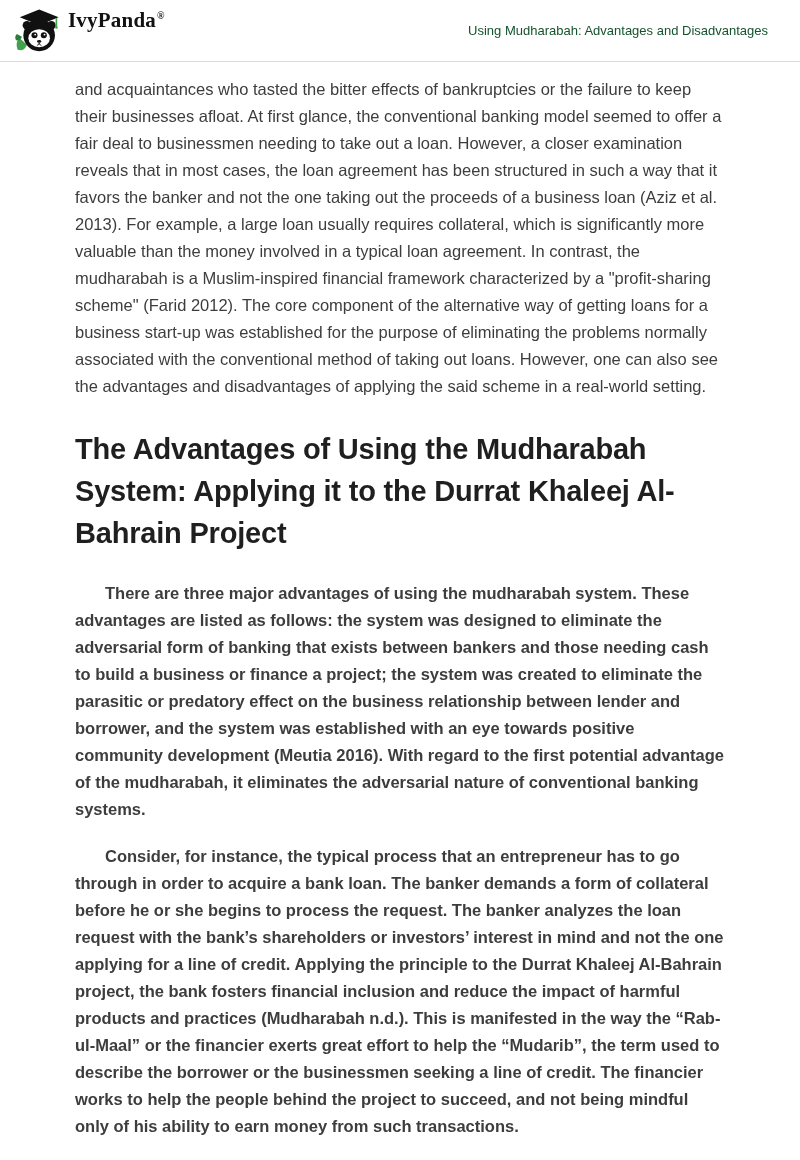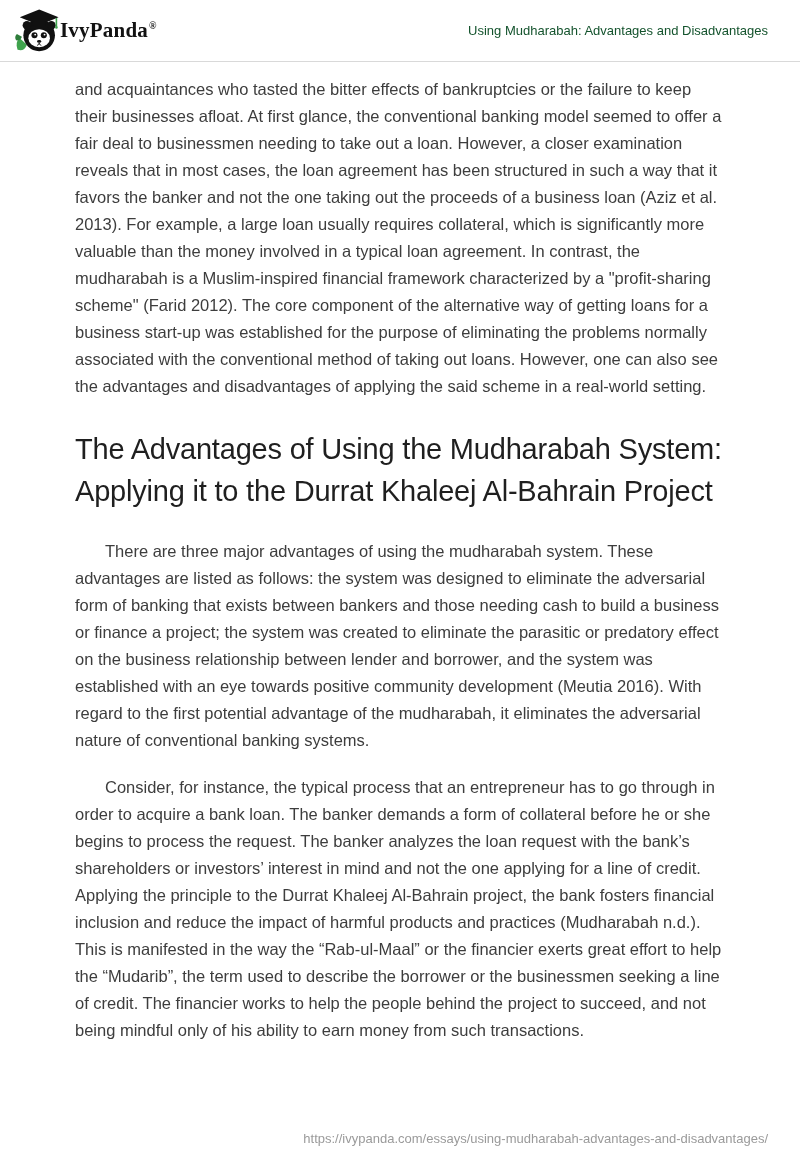--- a/index.html
+++ b/index.html
@@ -21,22 +21,21 @@
     display: flex;
     align-items: center;
     justify-content: space-between;
     height: 62px;
     padding: 0 32px 0 14px;
     border-bottom: 1px solid #d9d9d9;
     box-sizing: border-box;
   }
   .brand {
     display: flex;
-    align-items: center;
-    gap: 0;
+    gap: 8px;
   }
   .brand-logo {
     width: 46px;
     height: 46px;
     display: block;
   }
   .brand-name {
     font-family: "Liberation Serif", serif;
     font-weight: 700;
     font-size: 21px;
@@ -60,25 +59,26 @@
   }
   .para {
     font-size: 16.5px;
     line-height: 27px;
     color: #3d3d3d;
     margin: 0 0 20px 0;
     text-align: left;
   }
   .para.indent {
     text-indent: 30px;
+    font-weight: bold;
   }
   .section-heading {
     font-size: 29px;
     line-height: 42px;
-    font-weight: 400;
+    font-weight: 700;
     color: #1f1f1f;
     letter-spacing: -0.2px;
     margin: 28px 0 26px 0;
   }
   
   .footer {
     position: absolute;
     right: 32px;
     bottom: 14px;
     font-size: 13px;
@@ -126,17 +126,14 @@
 
   <div class="main">
     <p class="para">and acquaintances who tasted the bitter effects of bankruptcies or the failure to keep their businesses afloat. At first glance, the conventional banking model seemed to offer a fair deal to businessmen needing to take out a loan. However, a closer examination reveals that in most cases, the loan agreement has been structured in such a way that it favors the banker and not the one taking out the proceeds of a business loan (Aziz et al. 2013). For example, a large loan usually requires collateral, which is significantly more valuable than the money involved in a typical loan agreement. In contrast, the mudharabah is a Muslim-inspired financial framework characterized by a "profit-sharing scheme" (Farid 2012). The core component of the alternative way of getting loans for a business start-up was established for the purpose of eliminating the problems normally associated with the conventional method of taking out loans. However, one can also see the advantages and disadvantages of applying the said scheme in a real-world setting.</p>
 
     <h1 class="section-heading">The Advantages of Using the Mudharabah System: Applying it to the Durrat Khaleej Al-Bahrain Project</h1>
 
     <p class="para indent">There are three major advantages of using the mudharabah system. These advantages are listed as follows: the system was designed to eliminate the adversarial form of banking that exists between bankers and those needing cash to build a business or finance a project; the system was created to eliminate the parasitic or predatory effect on the business relationship between lender and borrower, and the system was established with an eye towards positive community development (Meutia 2016). With regard to the first potential advantage of the mudharabah, it eliminates the adversarial nature of conventional banking systems.</p>
     <p class="para indent">Consider, for instance, the typical process that an entrepreneur has to go through in order to acquire a bank loan. The banker demands a form of collateral before he or she begins to process the request. The banker analyzes the loan request with the bank’s shareholders or investors’ interest in mind and not the one applying for a line of credit. Applying the principle to the Durrat Khaleej Al-Bahrain project, the bank fosters financial inclusion and reduce the impact of harmful products and practices (Mudharabah n.d.). This is manifested in the way the “Rab-ul-Maal” or the financier exerts great effort to help the “Mudarib”, the term used to describe the borrower or the businessmen seeking a line of credit. The financier works to help the people behind the project to succeed, and not being mindful only of his ability to earn money from such transactions.</p>
   </div>
 
-  <div class="footer">
-    <span>https://ivypanda.com/essays/using-mudharabah-advantages-and-disadvantages/</span>
-  </div>
 
 </div>
 
 </body></html>

